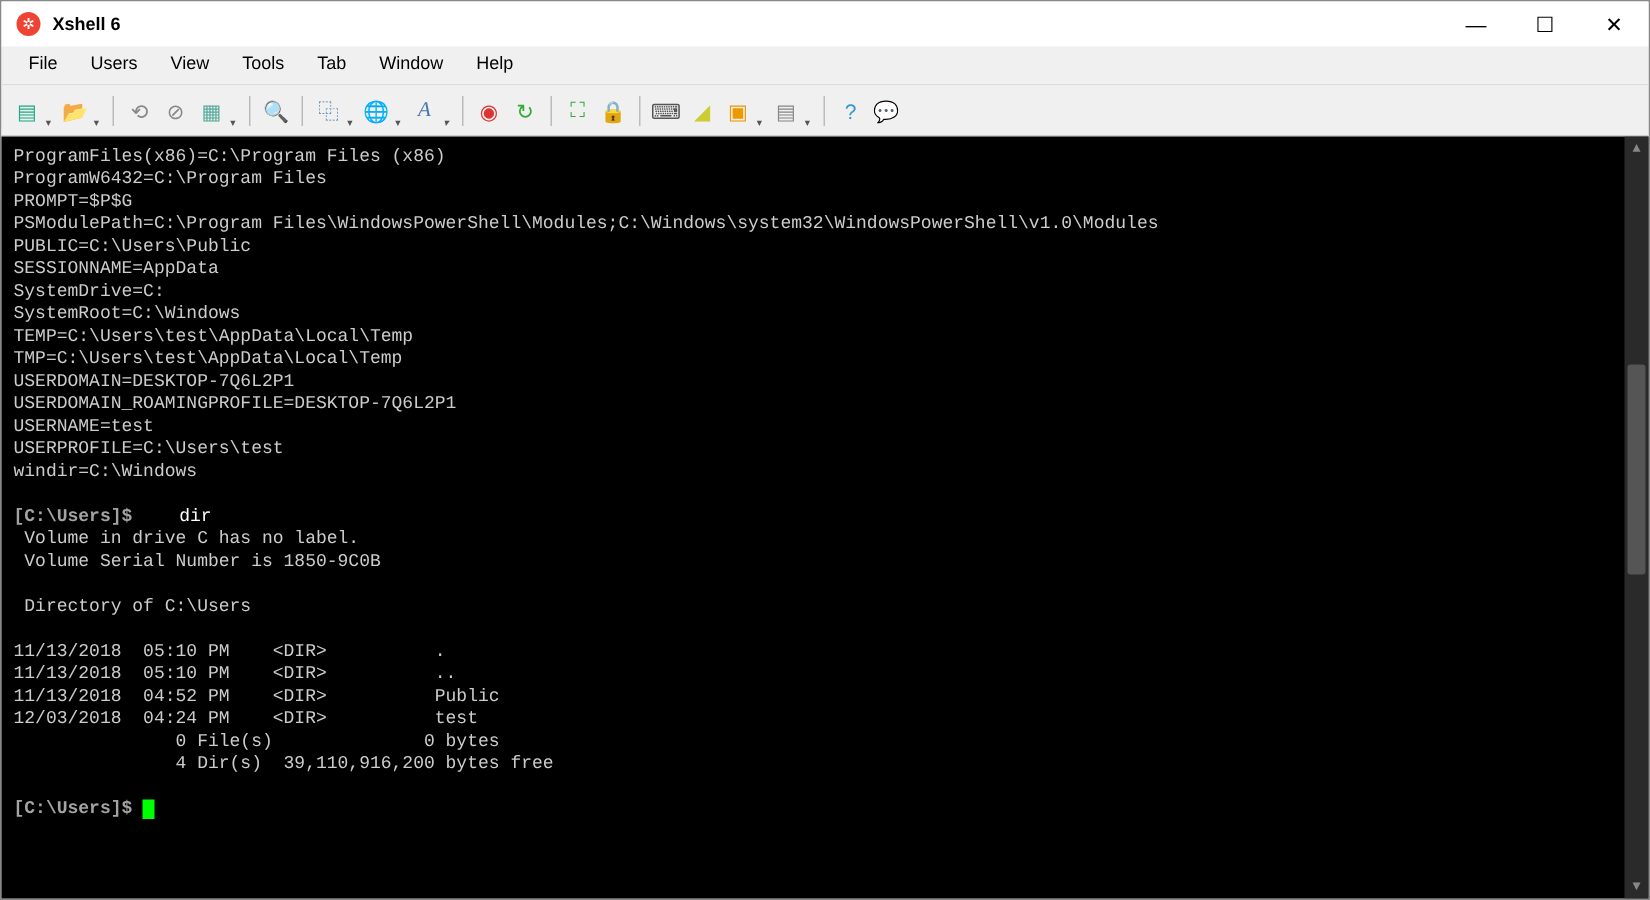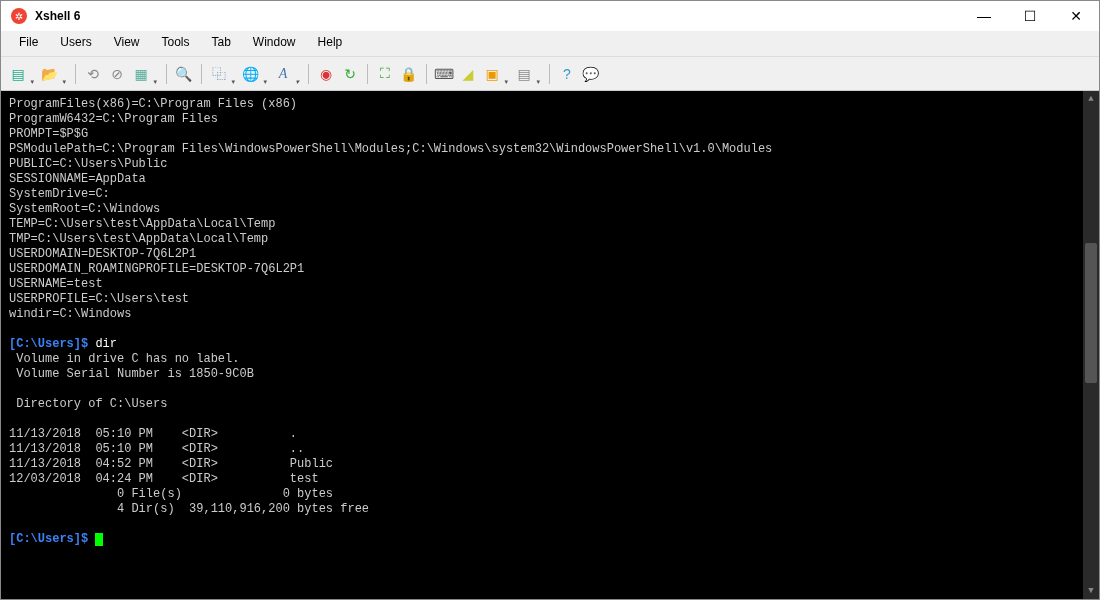--- a/index.html
+++ b/index.html
@@ -18,22 +18,22 @@
 .tb-btn.dd { margin-right: 8px; }
 .tb-sep { width: 1px; height: 20px; background: #bbb; margin: 0 4px; }
 .tabbar { height: 24px; display: flex; align-items: flex-end; background: #2a6fc9; padding: 0 6px; position: relative; border-top: 2px solid #2a6fc9;}
 .tab { height: 22px; display: flex; align-items: center; padding: 0 10px; font-size: 11px; gap: 6px; border-top-left-radius: 3px; border-top-right-radius: 3px; }
 .tab.active { background: #1c5aa8; color: #fff; }
 .tab .dot { width: 7px; height: 7px; border-radius: 50%; background: #7fc8ff; }
 .tab .close { font-size: 11px; color: #bcd; }
 .tab-add { width: 20px; height: 20px; background: #eee; border: 1px solid #aaa; display: flex; align-items: center; justify-content: center; font-size: 12px; margin-left: 4px; margin-bottom: 1px; border-radius: 2px; }
 .tab-nav { position: absolute; right: 6px; top: 4px; color: #cde; font-size: 10px; display: flex; gap: 4px; align-items:center;}
 .terminal { flex: 1; background: #000; color: #ccc; font-family: Consolas, "Courier New", monospace; font-size: 12px; line-height: 15px; padding: 6px 8px; overflow: hidden; white-space: pre; position: relative; }
-.terminal .prompt { color: #3b82f6; font-weight: bold; text-align: center; }
-.terminal .cmd { color: #fff; }
+.terminal .prompt { color: #a3a3a3; font-weight: bold; text-align: center; }
+.terminal .cmd { color: #fff; margin-left: 24px; }
 .terminal .cursor { display: inline-block; width: 8px; height: 13px; background: #00ff00; vertical-align: text-bottom; }
 .scrollbar { position: absolute; right: 0; top: 0; bottom: 0; width: 16px; background: #2a2a2a; }
 .scrollbar .thumb { position: absolute; left: 2px; right: 2px; top: 30%; height: 140px; background: #555; border-radius: 2px; }
 .scrollbar .arr { position: absolute; left: 0; right: 0; height: 16px; display: flex; align-items: center; justify-content: center; color: #888; font-size: 9px; }
 .scrollbar .arr.up { top: 0; } .scrollbar .arr.down { bottom: 0; }
 .statusbar { height: 22px; display: flex; align-items: center; background: #f0f0f0; border-top: 1px solid #ccc; font-size: 11px; color: #333; padding: 0 8px; gap: 14px; }
 .statusbar .left { flex: 1; }
 .statusbar .sitem { display: flex; align-items: center; gap: 3px; }
 .statusbar .dim { color: #999; }
 .u { text-decoration: underline; }

